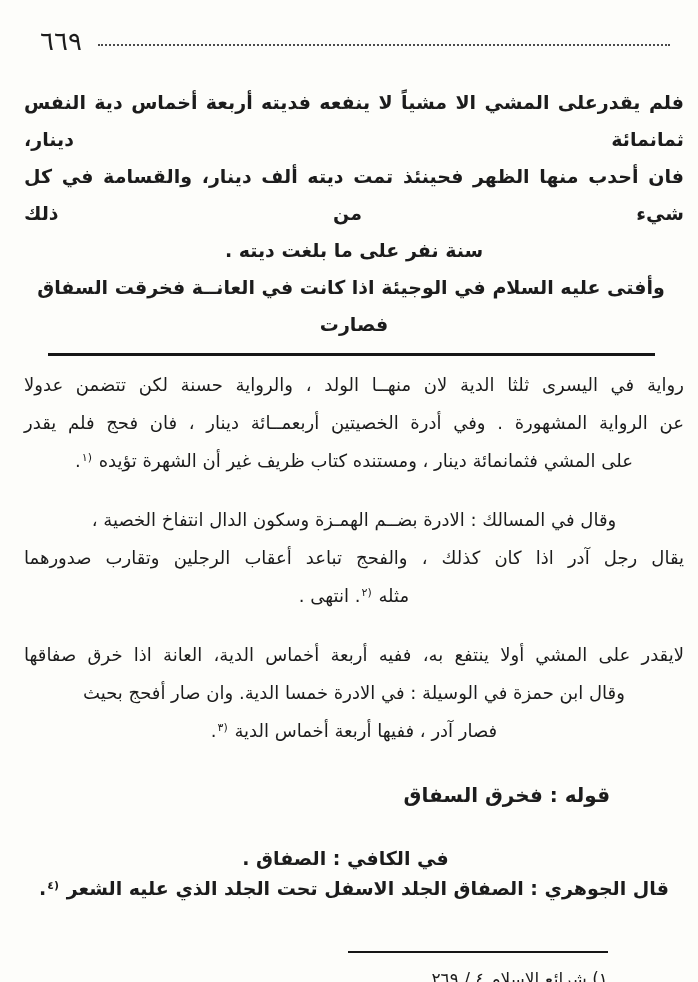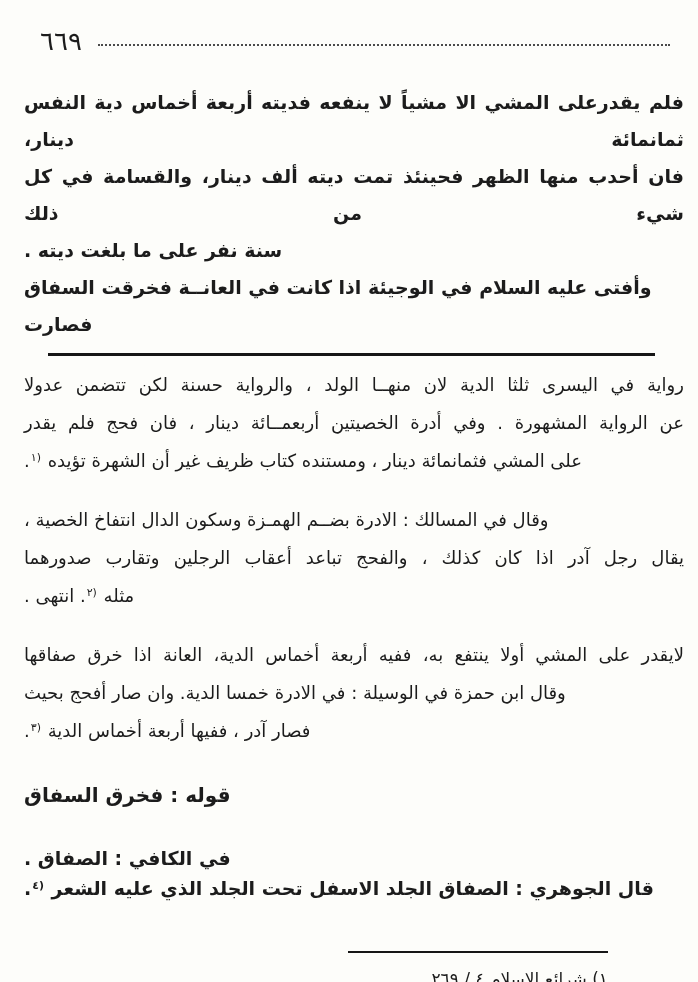--- a/index.html
+++ b/index.html
@@ -14,35 +14,35 @@
     box-sizing:border-box;
     padding:22px 14px 0 24px;
     overflow:hidden;
   }
   
   .hdr{display:flex;align-items:center;height:38px;}
   .hdr .title{font-size:20px;font-weight:700;white-space:nowrap;}
   .hdr .leader{flex:1;height:0;border-top:2px dotted #4a4a4a;margin:8px 14px 0 16px;}
   .hdr .pagenum{font-size:26px;font-weight:400;margin-left:16px;letter-spacing:2px;}
   
-  .tline{line-height:37px;font-size:19px;text-align:left;}
+  .tline{line-height:37px;font-size:19px;text-align:center;}
   .matn{margin-top:24px;font-weight:700;}
   .matn .tline{line-height:37px;}
   .comm{margin-top:10px;font-weight:400;}
   .comm .tline{line-height:38px;font-size:18px;}
   .j{text-align:justify;text-align-last:justify;}
   .ind6{text-indent:6px;}
   .ind17{text-indent:17px;}
   .gap5{margin-top:21px;}
   sup.fnref{font-size:11px;line-height:0;vertical-align:6px;margin:0 1px;}
   
   .sep{margin-top:10px;margin-right:29px;width:607px;height:0;border-top:3px solid #161616;}
   .fnsep{margin-top:48px;margin-right:76px;width:260px;height:0;border-top:2px solid #161616;}
   
-  .qawluh{margin:30px 0 0 0;padding-right:74px;font-size:20px;font-weight:700;line-height:30px;text-align:left;}
+  .qawluh{margin:30px 0 0 0;padding-right:74px;font-size:20px;font-weight:700;line-height:30px;text-align:right;}
   .kafi{margin-top:33px;line-height:30px;font-size:19px;font-weight:700;}
   .jawhari{line-height:30px;font-size:19px;font-weight:700;}
   
   .footnotes{list-style:none;margin:8px 76px 0 0;padding:0;}
   .footnotes li{line-height:36px;font-size:17px;text-align:right;}
 </style>
 </head>
 <body>
 
 <div class="page">

